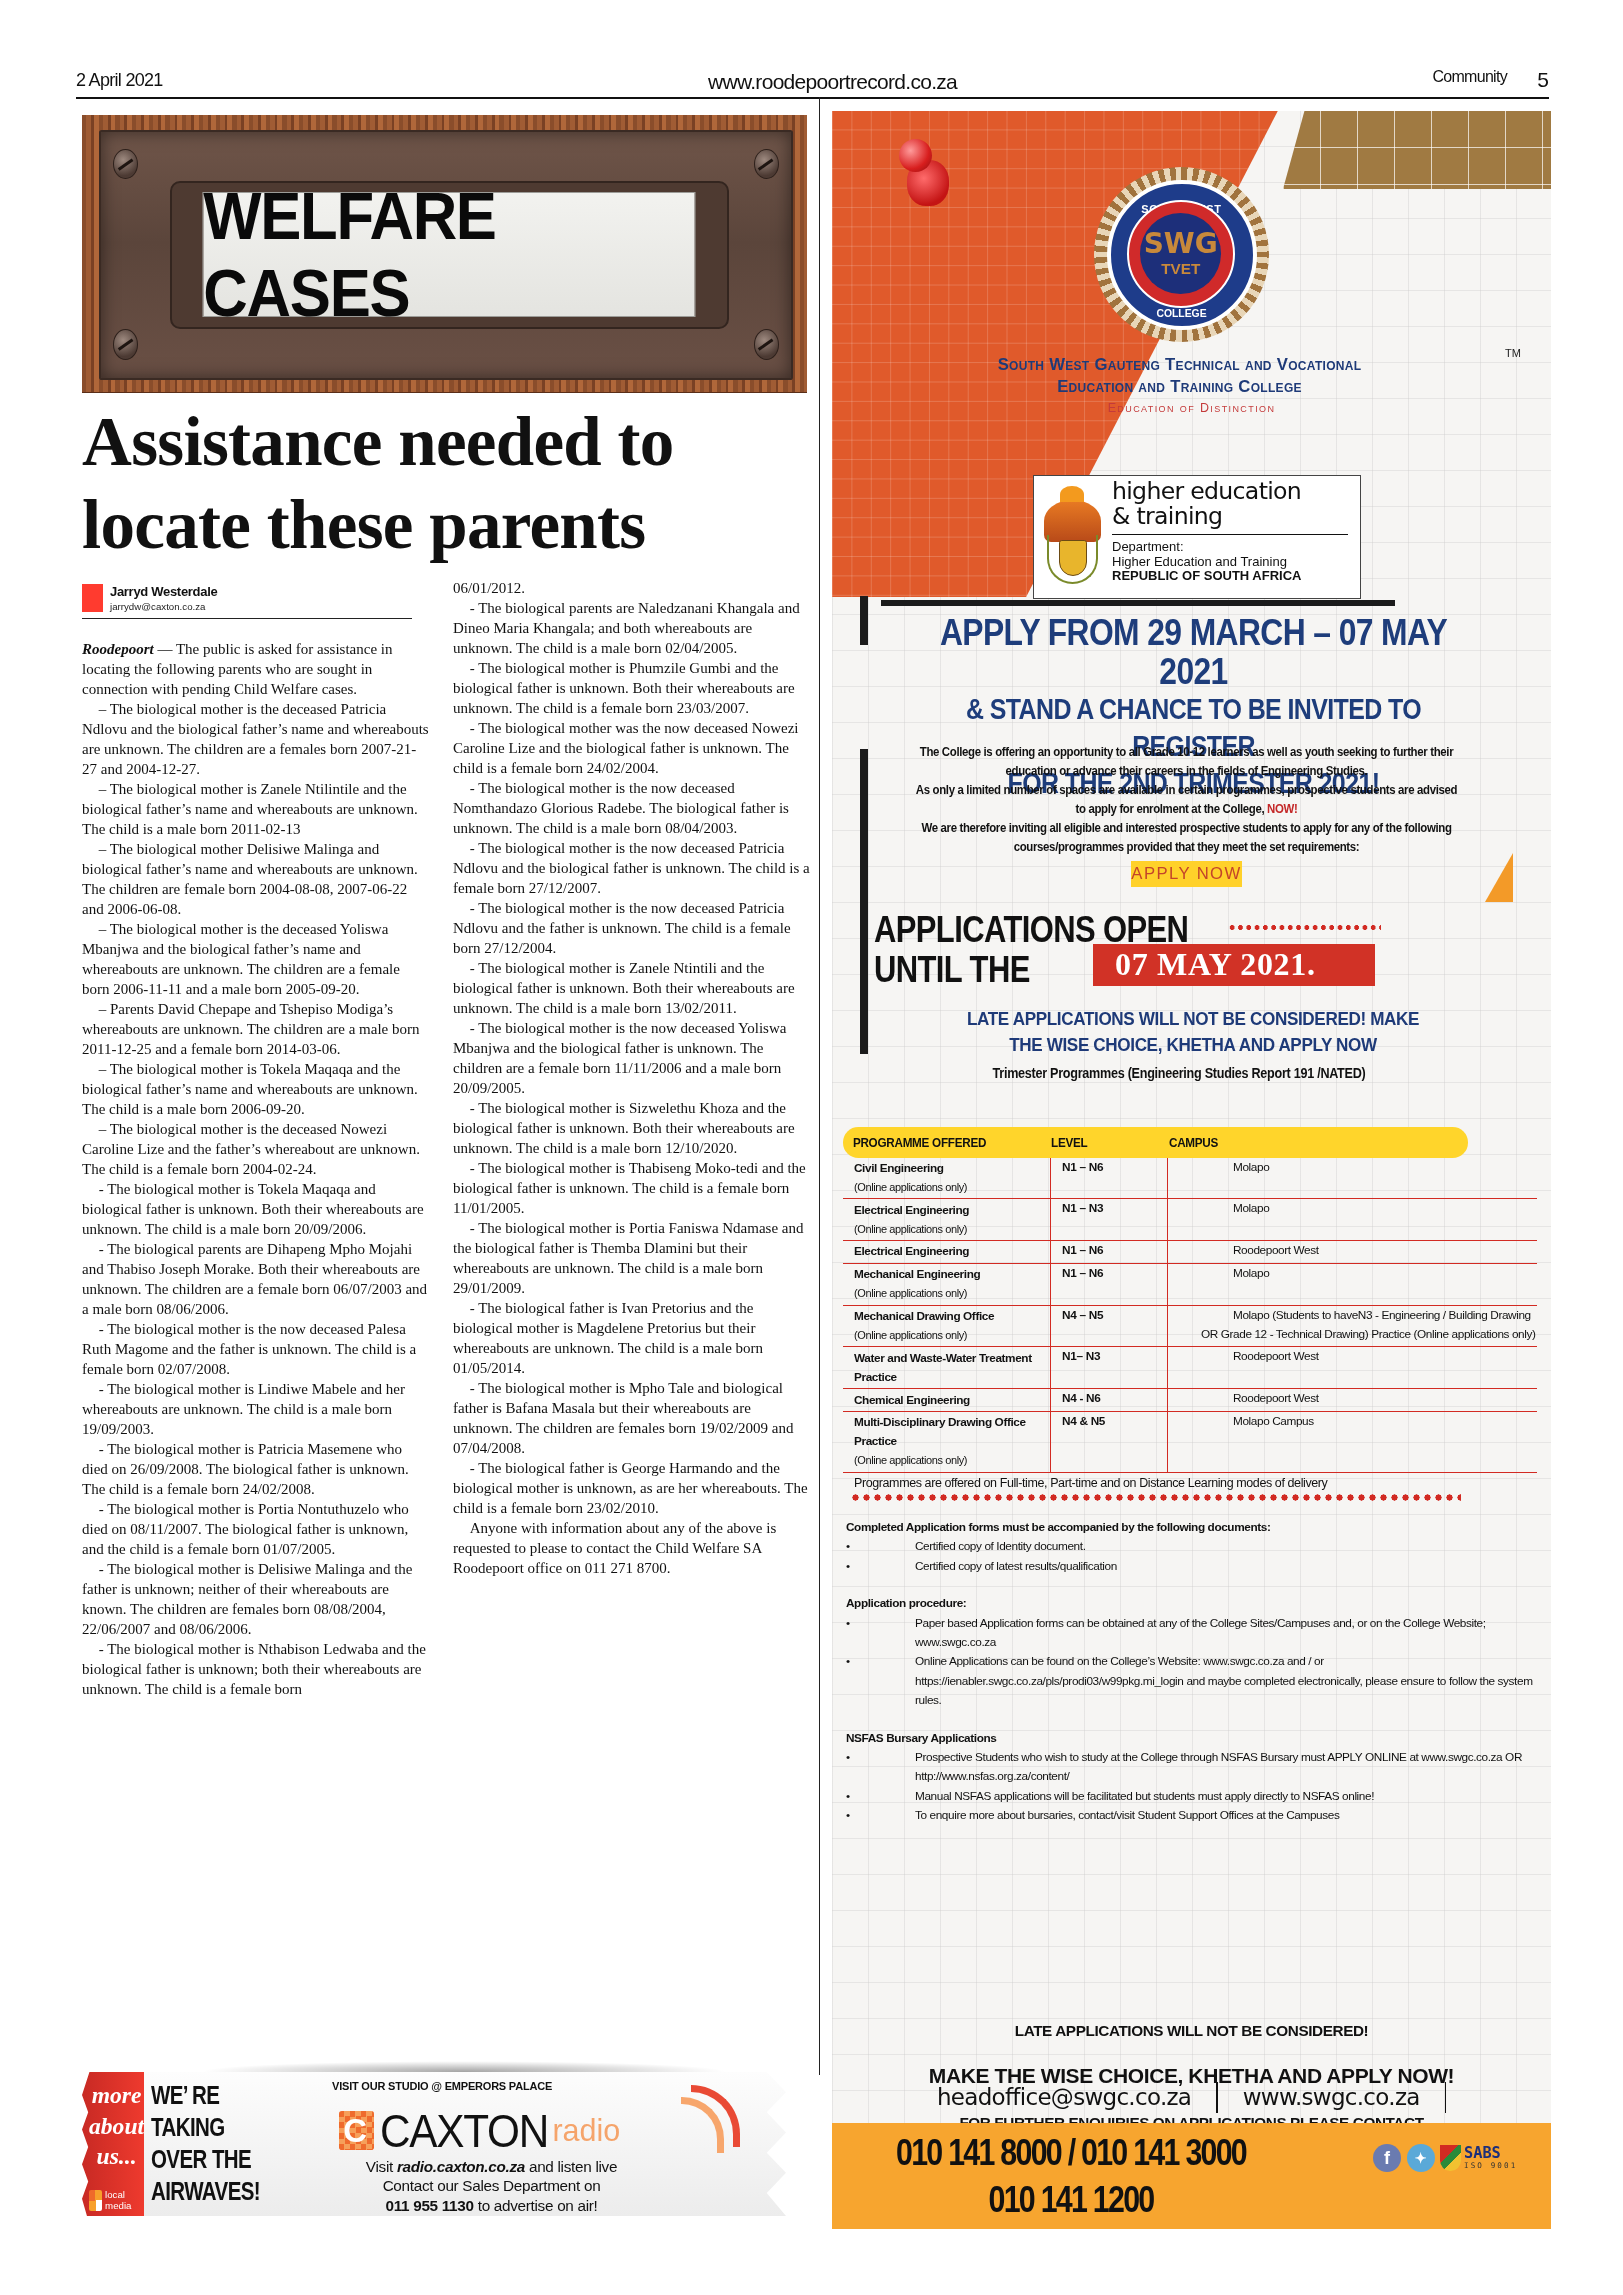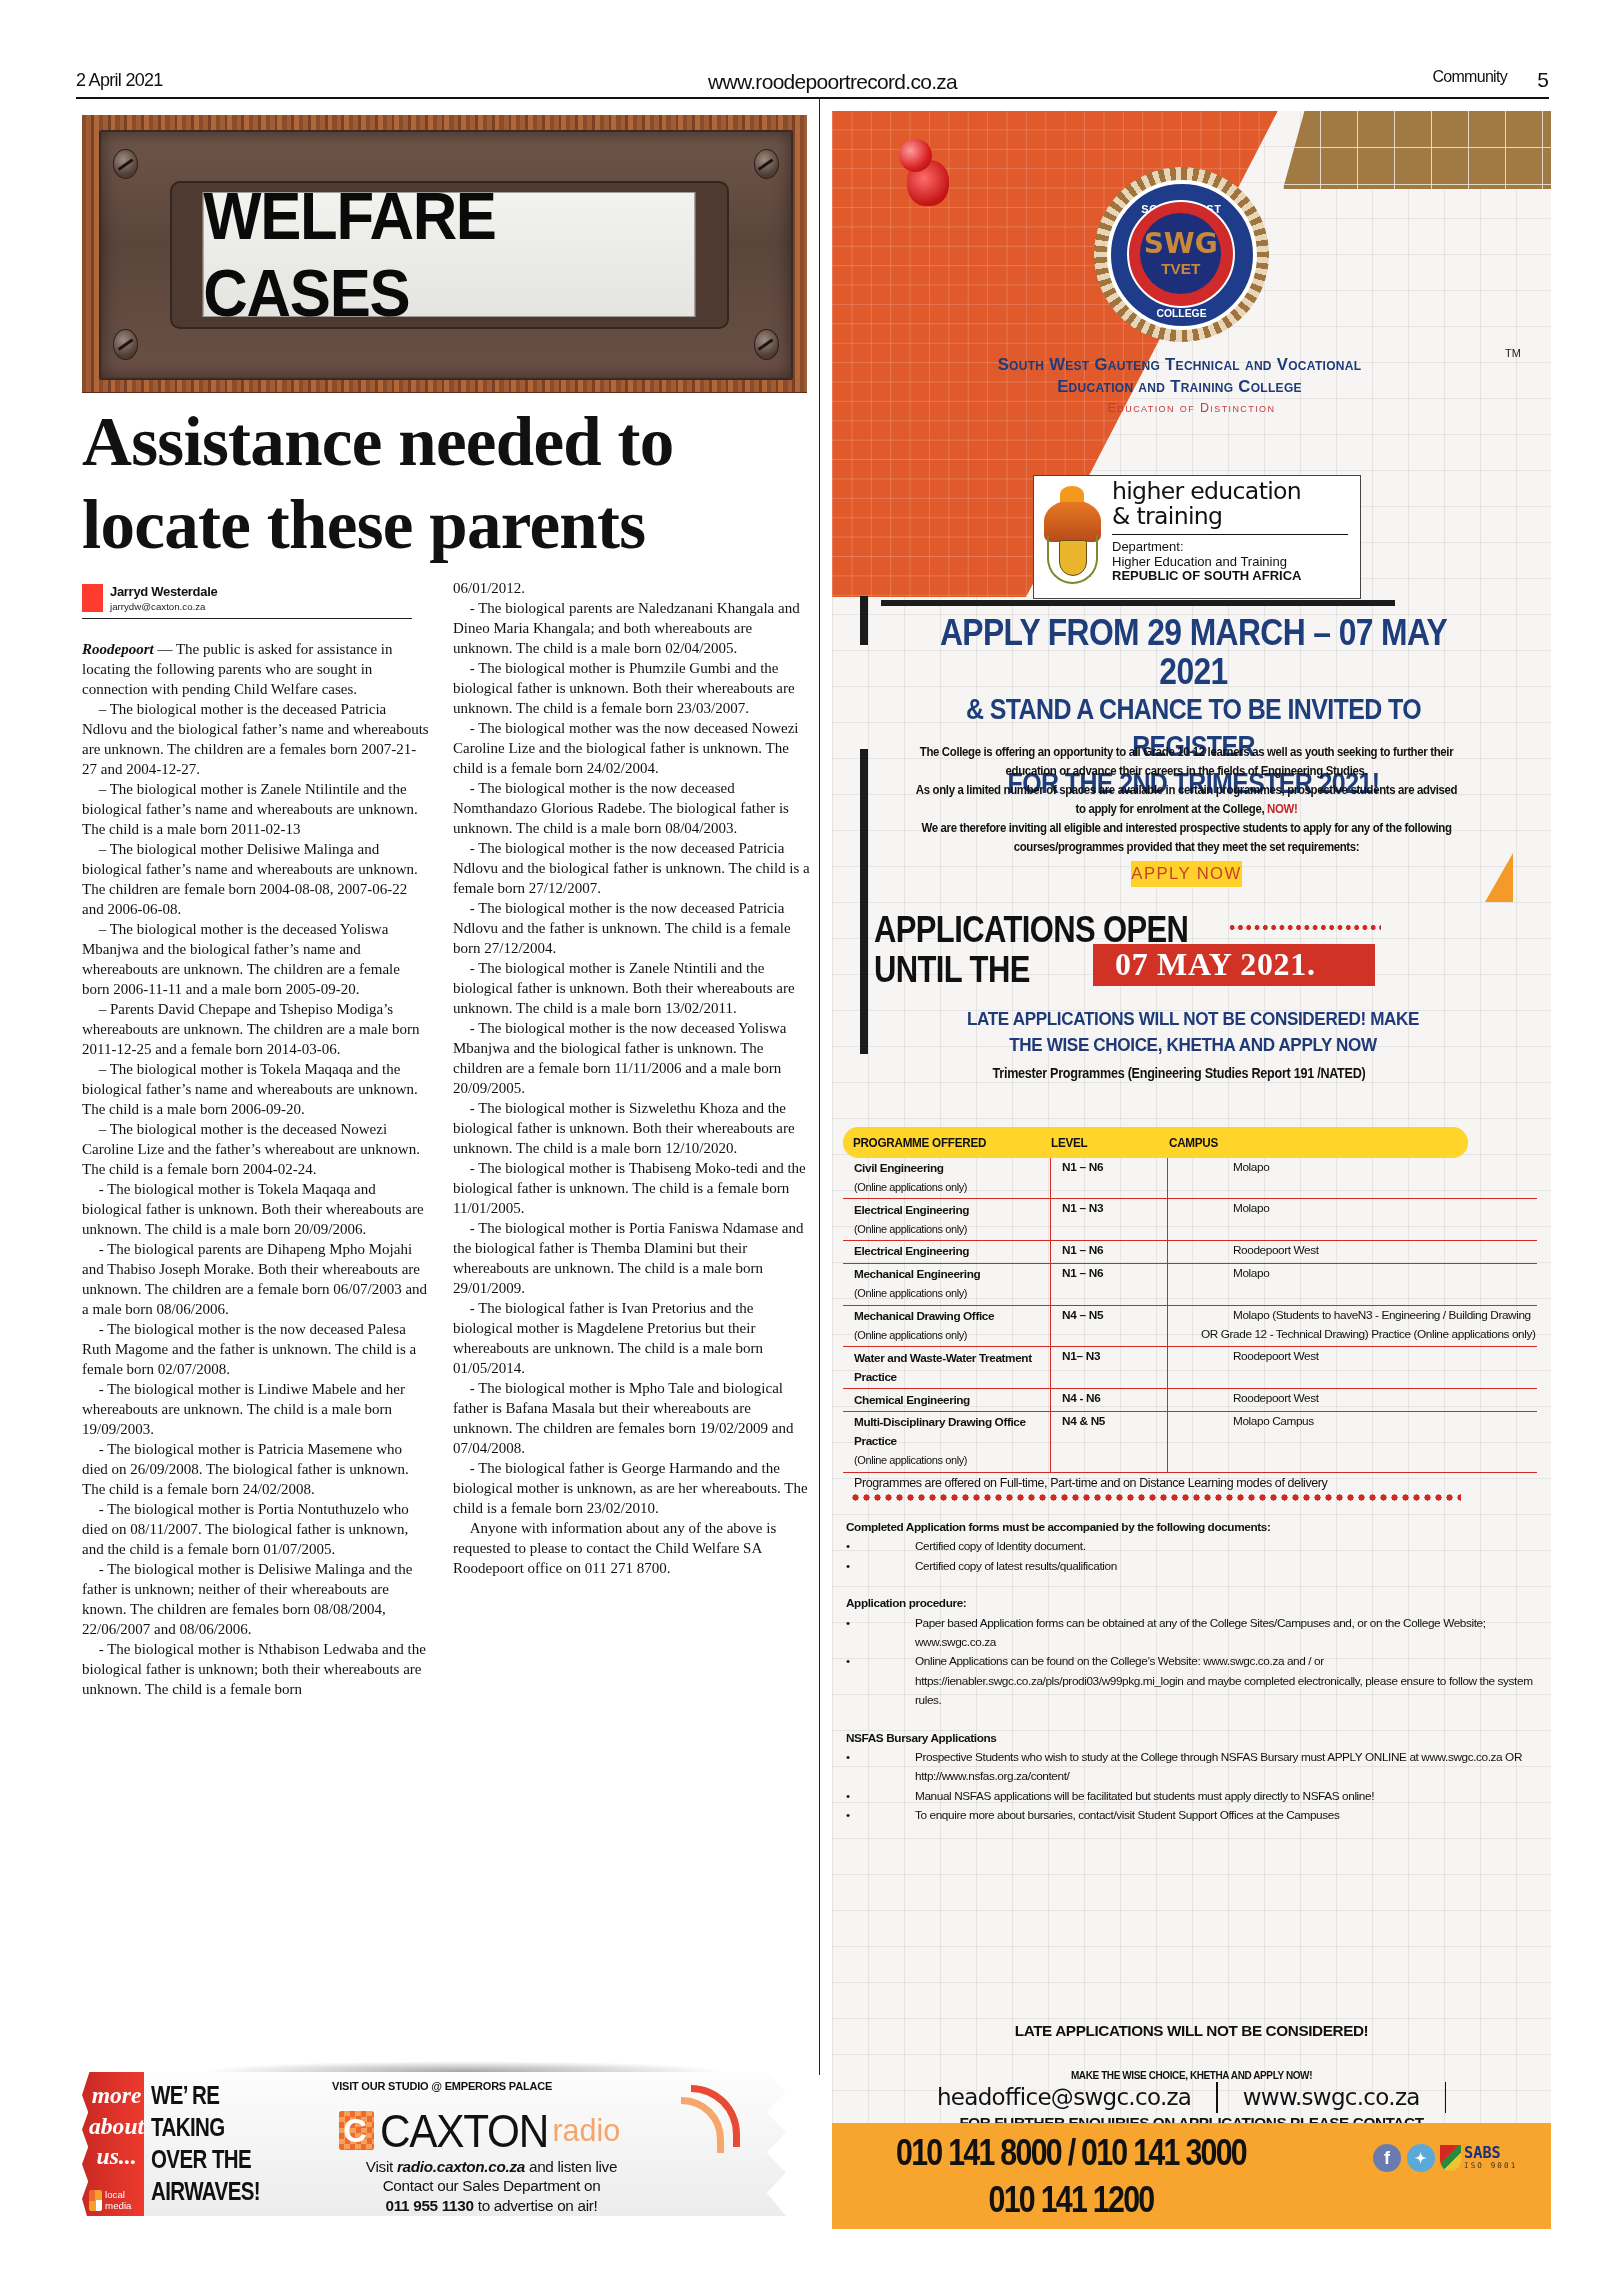--- a/index.html
+++ b/index.html
@@ -198,21 +198,21 @@
   .docs { position: absolute; left: 14px; top: 1407px; width: 687px; font-family: "Liberation Sans", sans-serif; color: #111; }
   .docs h4 { font-weight: bold; font-size: 11.8px; line-height: 19.4px; letter-spacing: -0.4px; }
   .docs ul { list-style: none; }
   .docs li { position: relative; padding-left: 69px; font-size: 11.8px; line-height: 19.4px; letter-spacing: -0.4px; }
   .docs li::before { content: "•"; position: absolute; left: 0; }
   .docs .gap { height: 18px; }
 
   .final { position: absolute; left: 0; top: 1910px; width: 719px; text-align: center; font-family: "Liberation Sans", sans-serif;
     font-weight: bold; color: #111; letter-spacing: -0.4px; }
   .final .f1 { font-size: 15.3px; line-height: 19.4px; }
-  .final .f2 { font-size: 10px; line-height: 19.4px; margin-top: 26px; }
+  .final .f2 { font-size: 21px; line-height: 19.4px; margin-top: 26px; }
   .final .f3 { font-size: 15.3px; line-height: 21px; margin-top: 26px; }
   .final .f4 { font-size: 14px; line-height: 21px; color: #d1323a; margin-top: 7px; }
 
   .contact-line { position: absolute; left: 0; top: 1971px; width: 719px; display: flex; align-items: center; justify-content: center; gap: 25px;
     font-family: "DejaVu Sans", sans-serif; font-size: 23px; color: #111; letter-spacing: -0.7px; }
   .contact-line .sep { width: 1.4px; height: 30.5px; background: #111; }
   .phones { position: absolute; left: 0; top: 2012px; width: 719px; height: 107px; background: #f7a52f; }
   .phones .nums { position: absolute; left: 16.7px; top: 5.6px; width: 444px; text-align: center;
     font-family: "Liberation Sans", sans-serif; font-weight: bold; font-size: 37px; line-height: 47px; color: #111;
     letter-spacing: -2.1px; transform: scaleX(0.82); transform-origin: center top; }

